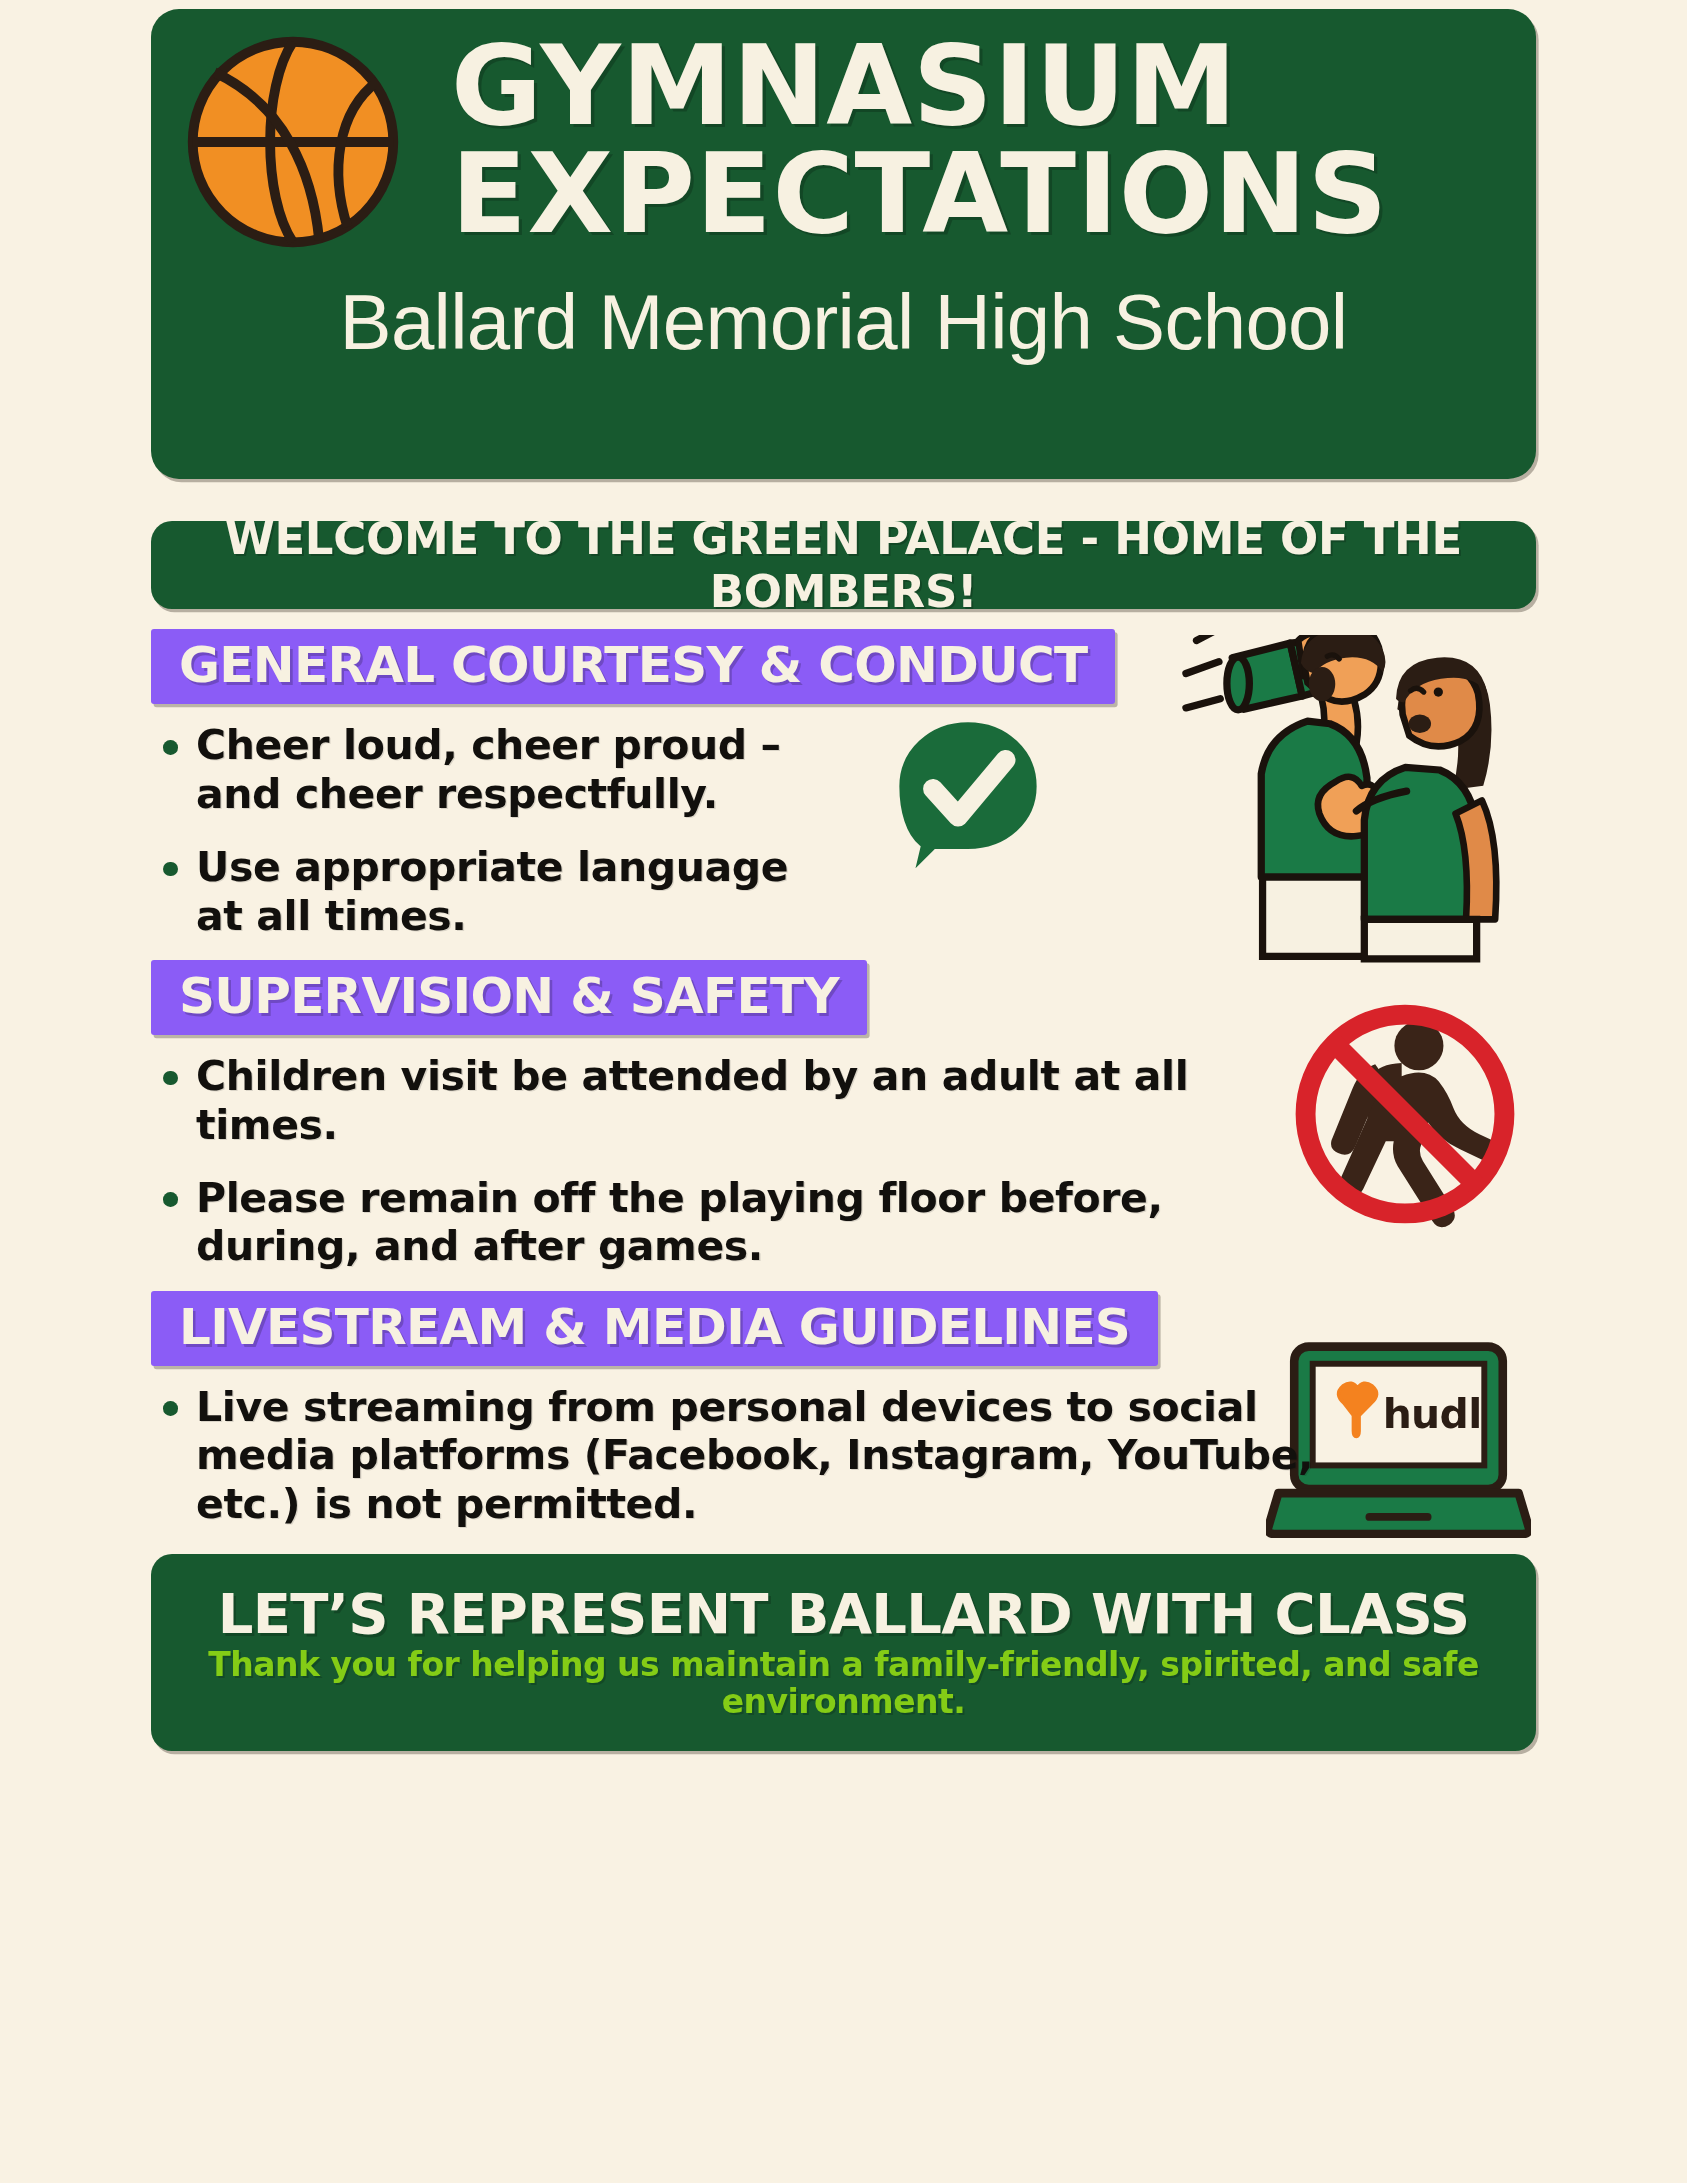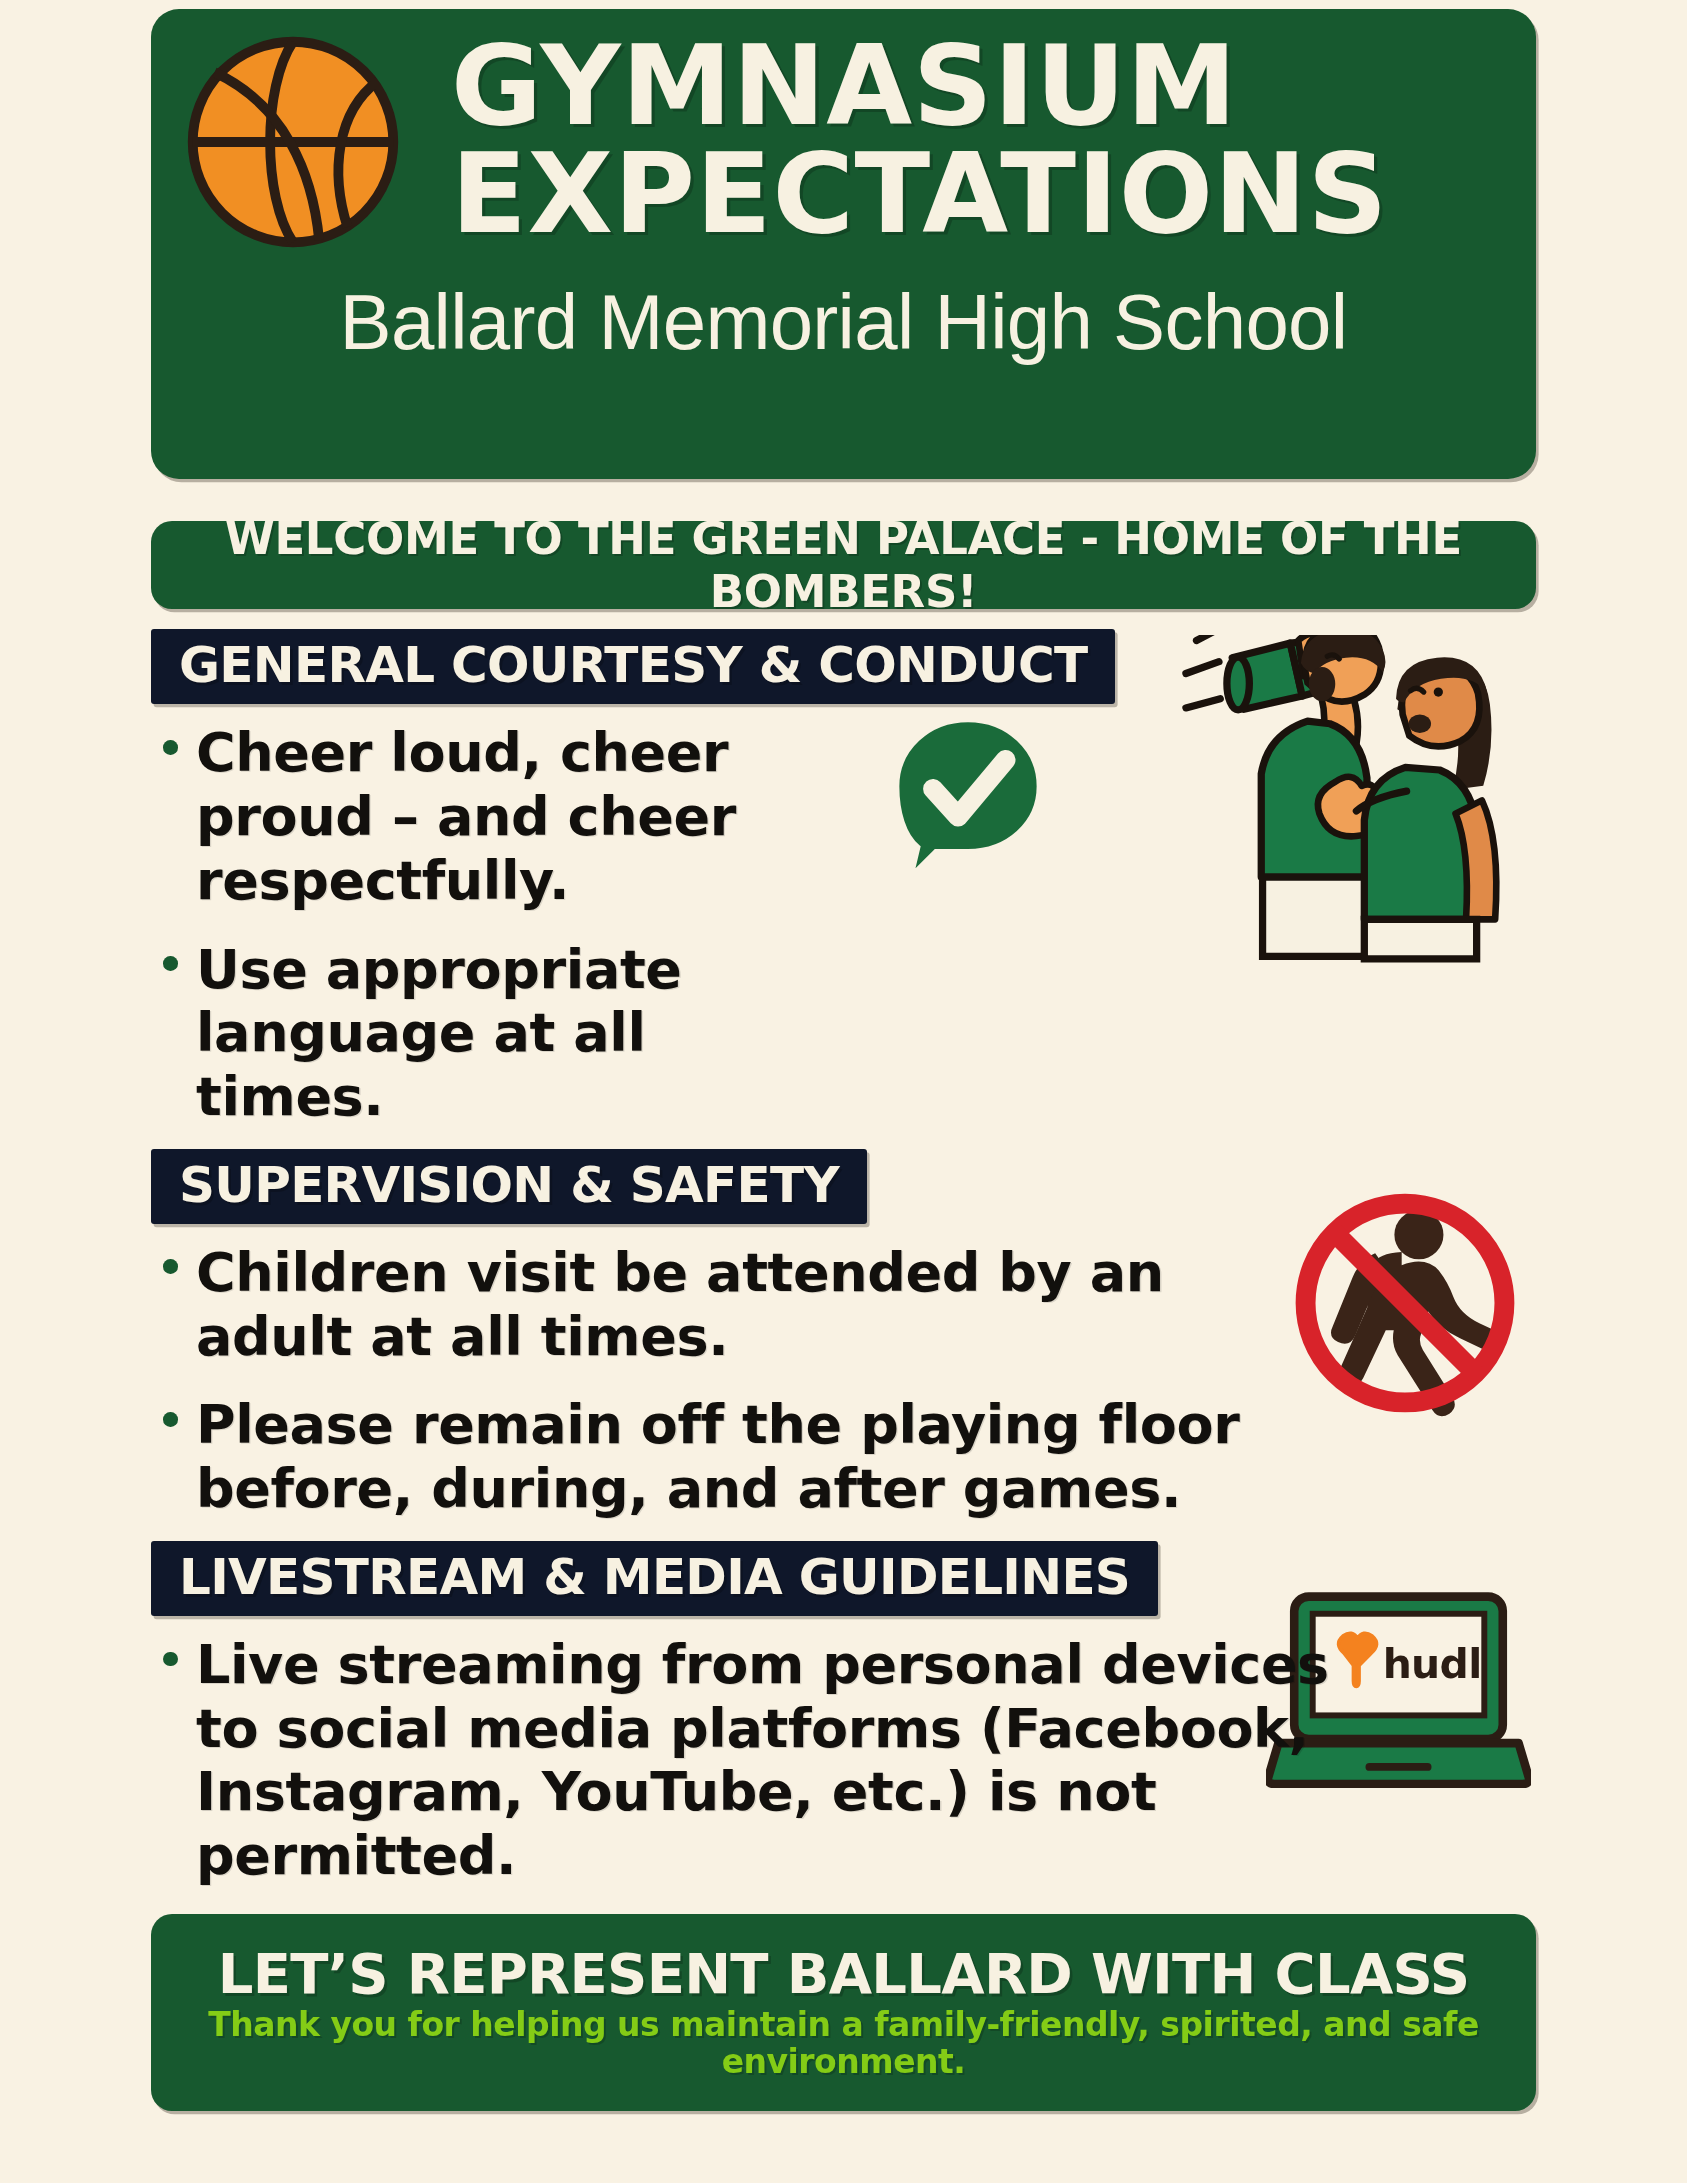--- a/index.html
+++ b/index.html
@@ -98,21 +98,21 @@
     text-shadow: 2px 2px 0 rgba(0,0,0,0.20);
   }
 
   
   .section {
     position: relative;
     margin-top: 20px;
   }
   .section-head {
     display: inline-block;
-    background: #0f172a;
+    background: #8b5cf6;
     border-radius: 3px;
     box-shadow: 2.6px 3.3px 0 rgba(30, 20, 10, 0.28);
     padding: 11.2px 28px 14px 28px;
   }
   .section-head-text {
     font-family: "DejaVu Sans", sans-serif;
     font-weight: 700;
     font-size: 50px;
     line-height: 1;
     letter-spacing: -0.7px;
@@ -123,21 +123,21 @@
     margin: 17px 0 0 0;
     padding: 0;
     list-style: none;
   }
   .bullets li {
     position: relative;
     padding-left: 45px;
     margin-bottom: 25px;
     font-family: "DejaVu Sans", sans-serif;
     font-weight: 700;
-    font-size: 54px;
+    font-size: 41px;
     line-height: 1.18;
     color: #12100d;
     letter-spacing: -0.4px;
     text-shadow: 1.3px 1.3px 0 rgba(0,0,0,0.12);
   }
   .bullets li:last-child { margin-bottom: 0; }
   .bullets li::before {
     content: "";
     position: absolute;
     left: 12px;

